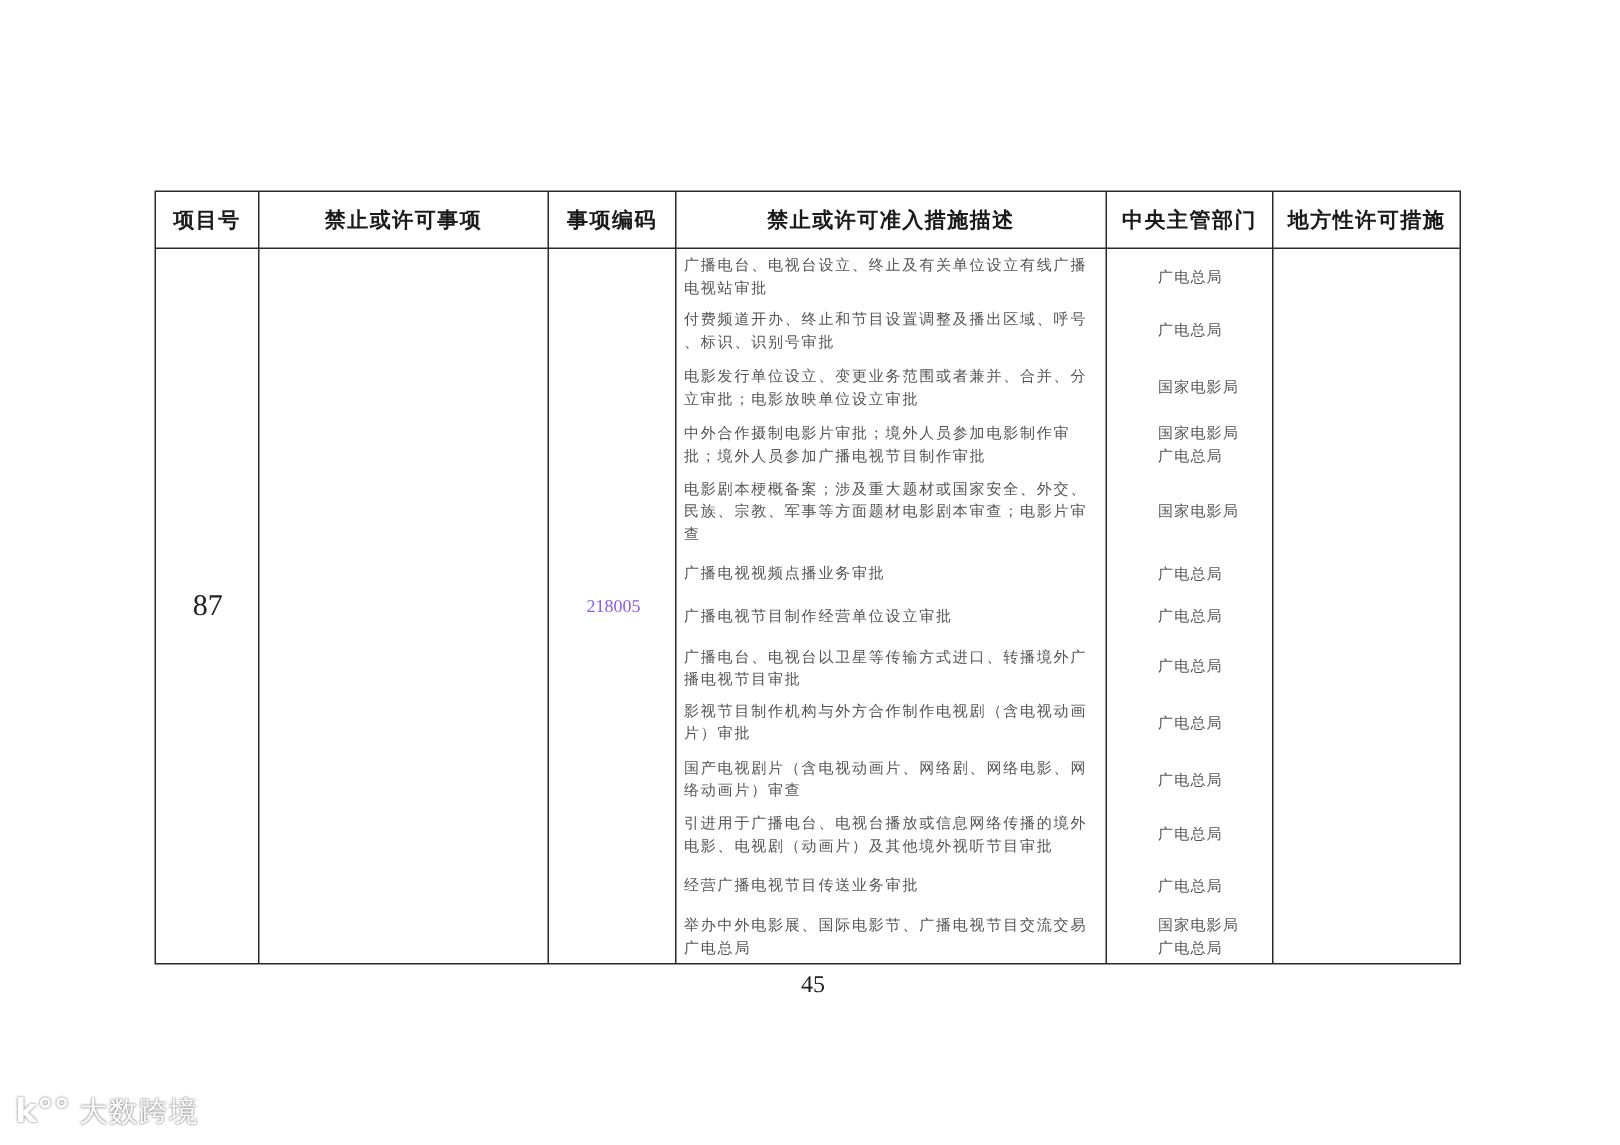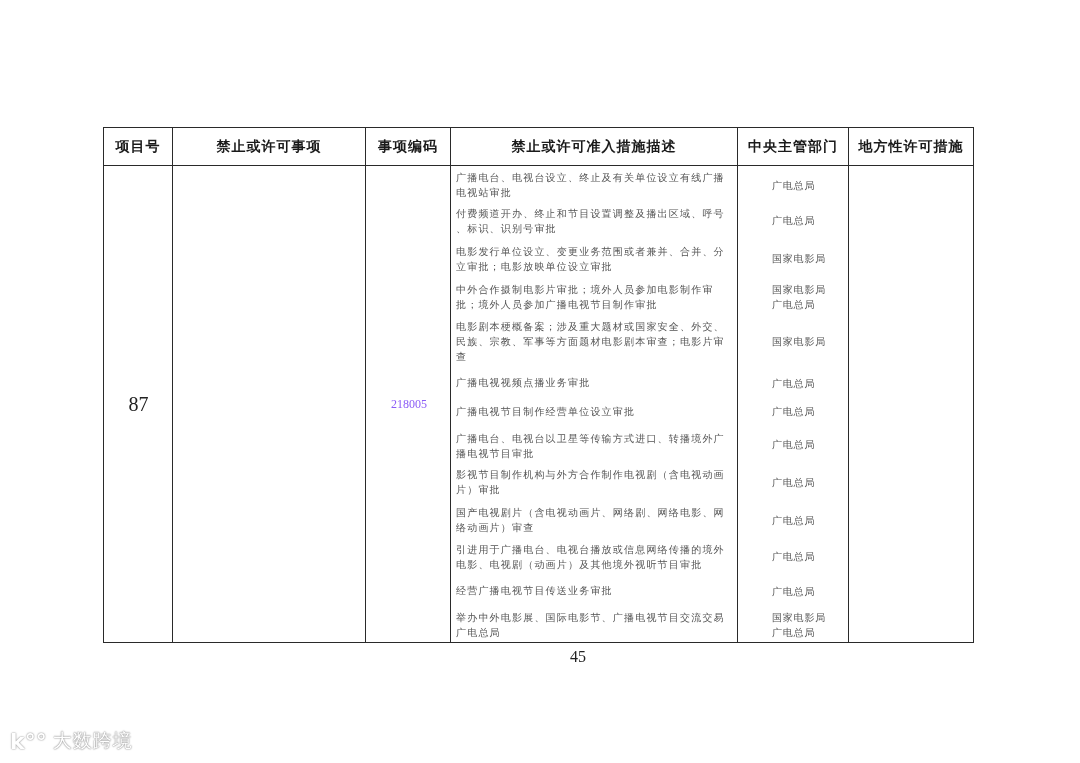--- a/index.html
+++ b/index.html
@@ -38,21 +38,21 @@
     font-family: "DejaVu Sans", sans-serif; font-size:10px; line-height:15px; color:#555; letter-spacing:1.2px;
     padding-left:2px; box-sizing:border-box;
   }
   .dept {
     position:absolute; left:637px; width:108px;
     font-family: "DejaVu Sans", sans-serif; font-size:10px; line-height:15px; color:#555; letter-spacing:0.8px;
     padding-left:2px; box-sizing:border-box;margin-left:29px;
   }
   .pagenum {
     position:absolute; left:527px; top:648px; width:30px; text-align:center;
-    font-family: "Liberation Serif", serif; font-size:16px; color:#222;margin-left:36px;
+    font-family: "Liberation Serif", serif; font-size:16px; color:#222;
   }
   .watermark {
     position:absolute; left:10px; top:725px; height:32px; display:flex; align-items:center; gap:6px;
   }
   .wm-logo {
     font-family: "DejaVu Sans", sans-serif; font-size:22px; font-weight:bold; color:#fff;
     text-shadow: 0 0 2px #999, 0 0 1px #999;
   }
   .wm-text {
     font-family: "DejaVu Sans", sans-serif; font-size:19px; font-weight:normal; color:#fff;

